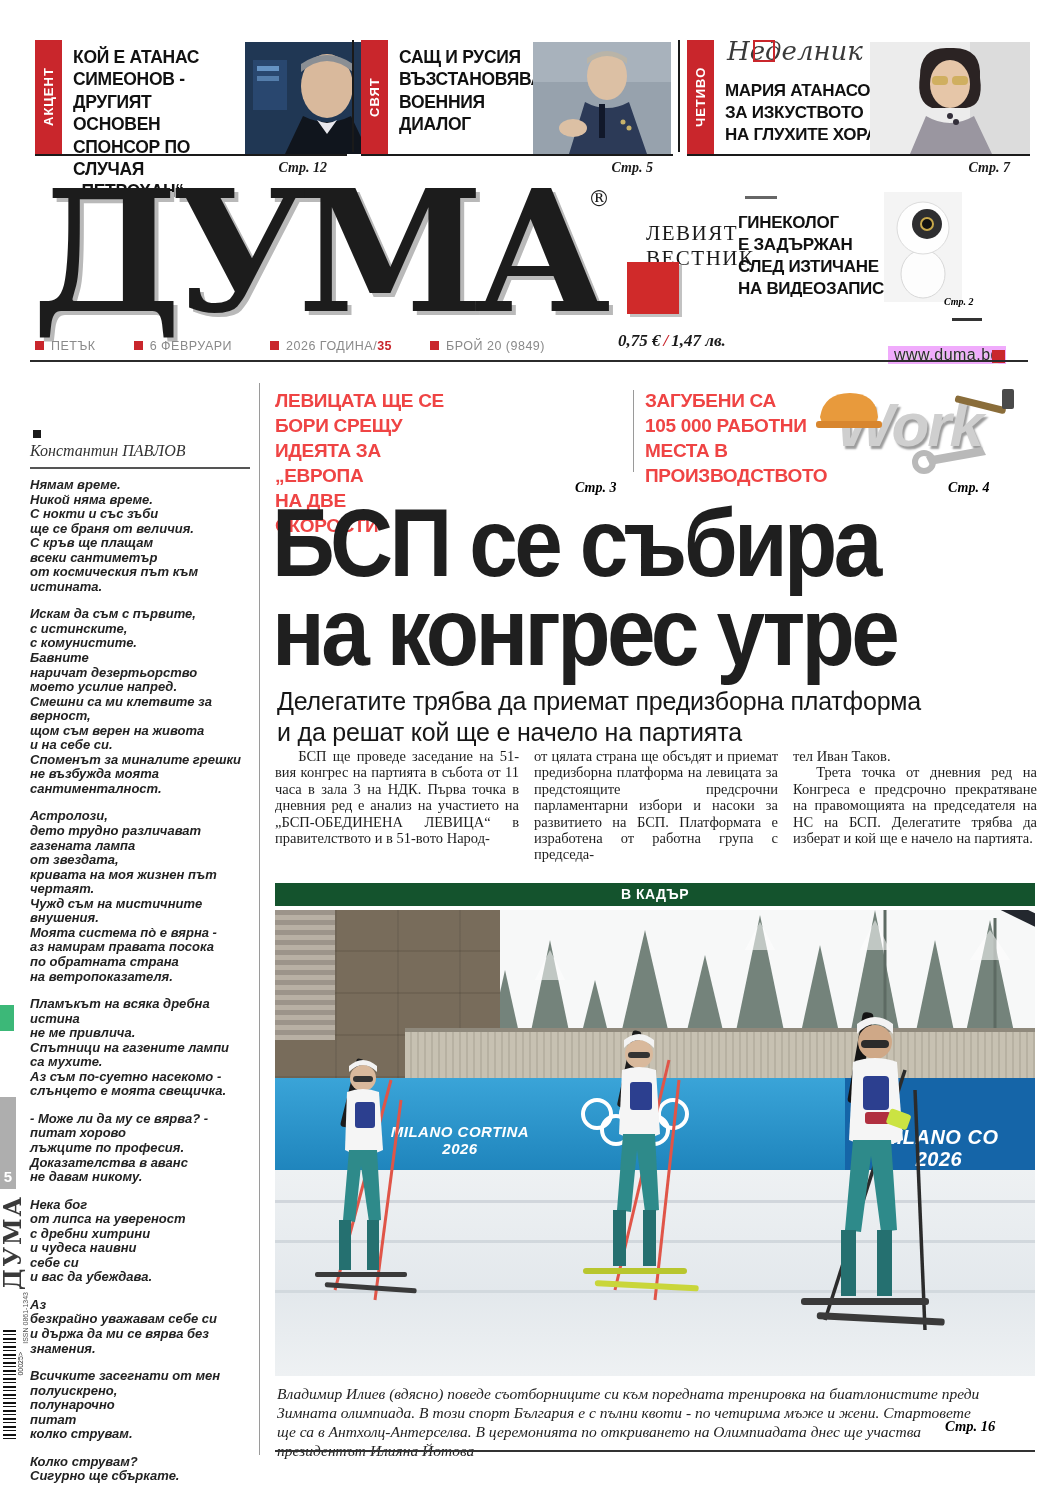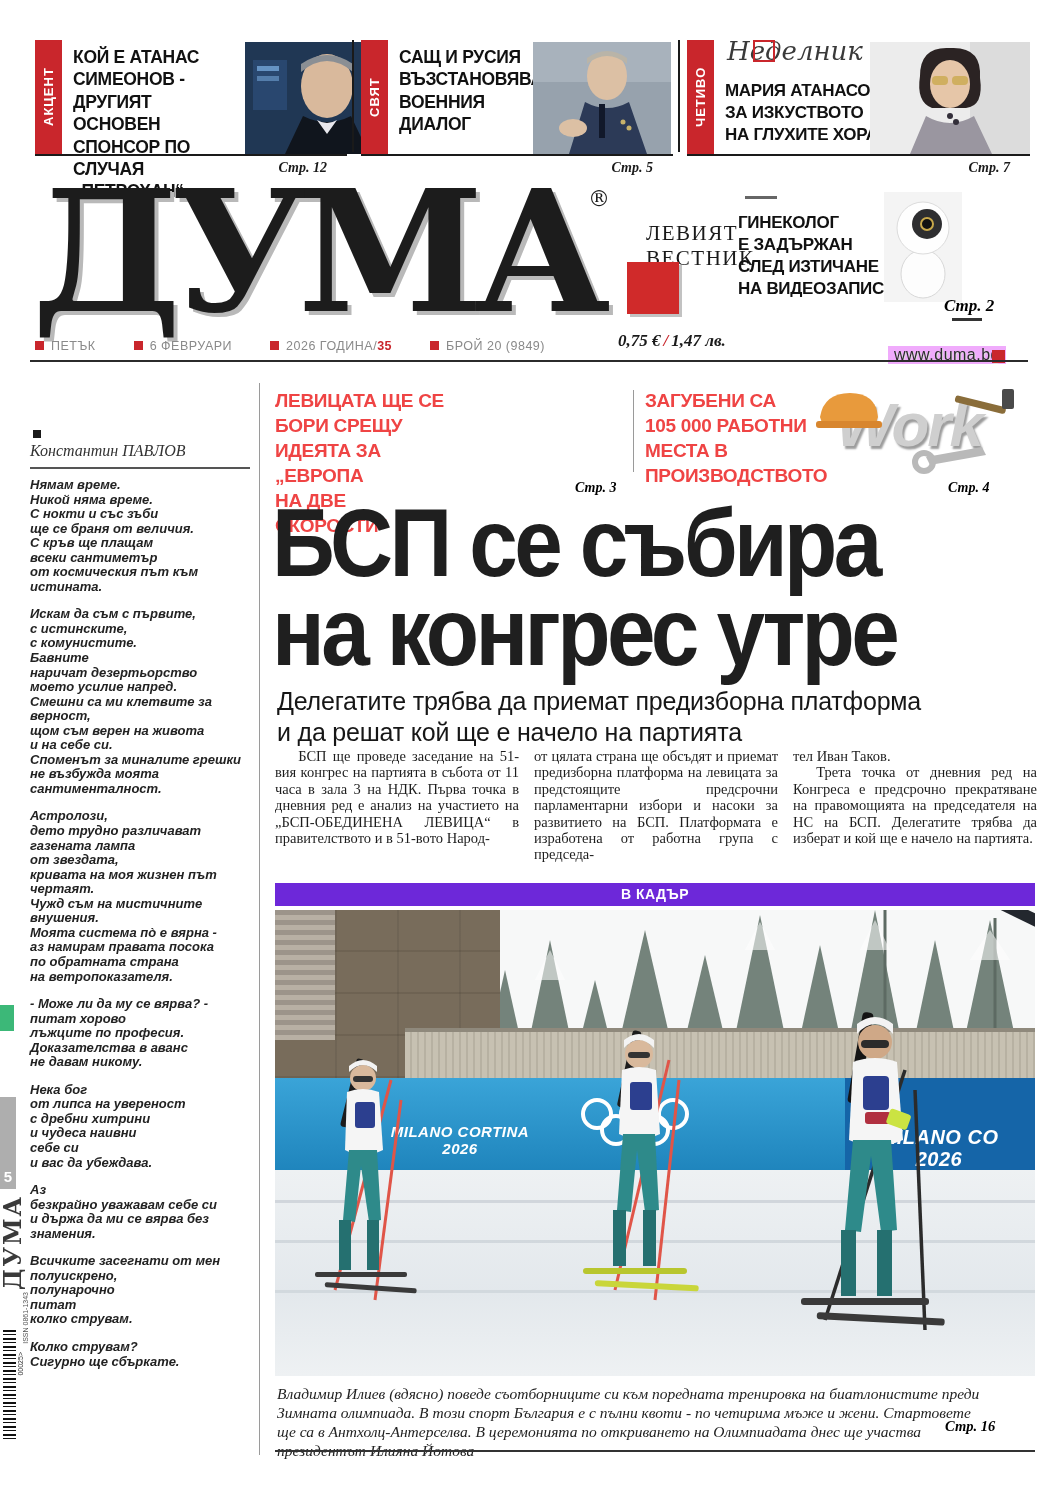--- a/index.html
+++ b/index.html
@@ -30,21 +30,21 @@
   .logo-reg { position:absolute; left:588px; top:186px; font-size:22px; color:#1c1c1c; font-family:"DejaVu Serif", serif;}
   .tagline { position:absolute; left:646px; top:192px; font-family:"Liberation Serif", serif;
      font-size:21px; letter-spacing:1.5px; color:#1a1a1a; line-height:1.2; white-space:pre-line;margin-top:29px; }
   .logo-dot { position:absolute; left:627px; top:262px; width:52px; height:52px; background:#d02a2a;
      box-shadow:3px 3px 0 #c2c2c2; }
   .mast-dash { position:absolute; left:745px; top:196px; width:32px; height:3px; background:#666; }
   .side-story-title { position:absolute; left:738px; top:212px; font-weight:bold; font-size:17px;
      line-height:1.3; color:#111; white-space:pre-line; letter-spacing:-0.3px; }
   .camera-box { position:absolute; left:884px; top:192px; width:78px; height:110px; background:#f4f4f4; }
   .side-story-ref { position:absolute; left:944px; top:296px; font-family:"Liberation Serif", serif;
-     font-style:italic; font-weight:bold; font-size:17px; }
+     font-style:italic; font-weight:bold; font-size:10px; }
   .side-story-dash { position:absolute; left:952px; top:318px; width:30px; height:3px; background:#333; }
   .website { position:absolute; left:856px; top:346px; font-weight:normal; font-size:16px; color:#2b2b2b;
      background:#f0abfc; padding:0 6px; letter-spacing:0.5px; text-shadow:1px 1px 0 #ddd;margin-left:32px; }
   .website-dot { position:absolute; left:992px; top:350px; width:13px; height:13px; background:#c9262c; }
   .dateline { position:absolute; left:35px; top:339px; font-size:12.5px; color:#8a8a8a;
      letter-spacing:0.5px; }
   .dateline span.item { margin-right:34px; }
   .dl-sq { display:inline-block; width:9px; height:9px; background:#c9262c; margin-right:7px; }
   .dl-red { color:#c9262c; font-weight:bold; }
   .price { position:absolute; left:618px; top:331px; font-family:"Liberation Serif", serif;
@@ -100,21 +100,21 @@
      white-space:pre-line; }
   .subhead { position:absolute; left:277px; top:686px; font-size:25px; color:#161616;
      line-height:1.22; white-space:pre-line; letter-spacing:-0.2px; }
   .bodycols { position:absolute; left:275px; top:748px; width:762px; display:flex; gap:15px; }
   .bodycols .col { flex:1; font-family:"Liberation Serif", serif; font-size:14.5px; line-height:1.13;
      color:#1d1d1d; text-align:justify; }
   .bodycols p.indent { text-indent:1.6em; }
   .bodycols p:empty { display:none; }
 
   
-  .kadar-bar { position:absolute; left:275px; top:883px; width:760px; height:23px; background:#6d28d9;
+  .kadar-bar { position:absolute; left:275px; top:883px; width:760px; height:23px; background:#14532d;
      color:#fff; font-weight:bold; font-size:14px; text-align:center; line-height:23px; letter-spacing:0.5px; }
   .photo { position:absolute; left:275px; top:910px; width:760px; height:466px; background:#f7f8f8; overflow:hidden; }
   .ph-building { position:absolute; left:0; top:0; width:225px; height:170px;
      background:repeating-linear-gradient(180deg,#b6ad9f 0 40px,#a79e90 40px 42px),
      repeating-linear-gradient(90deg,rgba(0,0,0,0.06) 0 60px,rgba(0,0,0,0.12) 60px 62px); background-blend-mode:multiply; background-color:#b2a99b;}
   .ph-building-slats { position:absolute; left:0; top:0; width:60px; height:130px;
      background:repeating-linear-gradient(180deg,#9c948a 0 5px,#b8b0a4 5px 10px); }
   .ph-trees { position:absolute; left:190px; top:0; width:570px; height:150px; }
   .ph-fence { position:absolute; left:130px; top:118px; width:630px; height:52px;
      background:repeating-linear-gradient(90deg,#c7c1b2 0 5px,#b7b1a2 5px 7px); border-top:4px solid #8f897c; }
@@ -275,20 +275,26 @@
     <div class="stanza">Астролози,
 дето трудно различават
 газената лампа
 от звездата,
 кривата на моя жизнен път чертаят.
 Чужд съм на мистичните внушения.
 Моята система пò е вярна -
 аз намирам правата посока
 по обратната страна
 на ветропоказателя.</div>
+    <div class="stanza">Пламъкът на всяка дребна истина
+не ме привлича.
+Спътници на газените лампи
+са мухите.
+Аз съм по-суетно насекомо -
+слънцето е моята свещичка.</div>
     <div class="stanza">- Може ли да му се вярва? -
 питат хорово
 лъжците по професия.
 Доказателства в аванс
 не давам никому.</div>
     <div class="stanza">Нека бог
 от липса на увереност
 с дребни хитрини
 и чудеса наивни
 себе си

